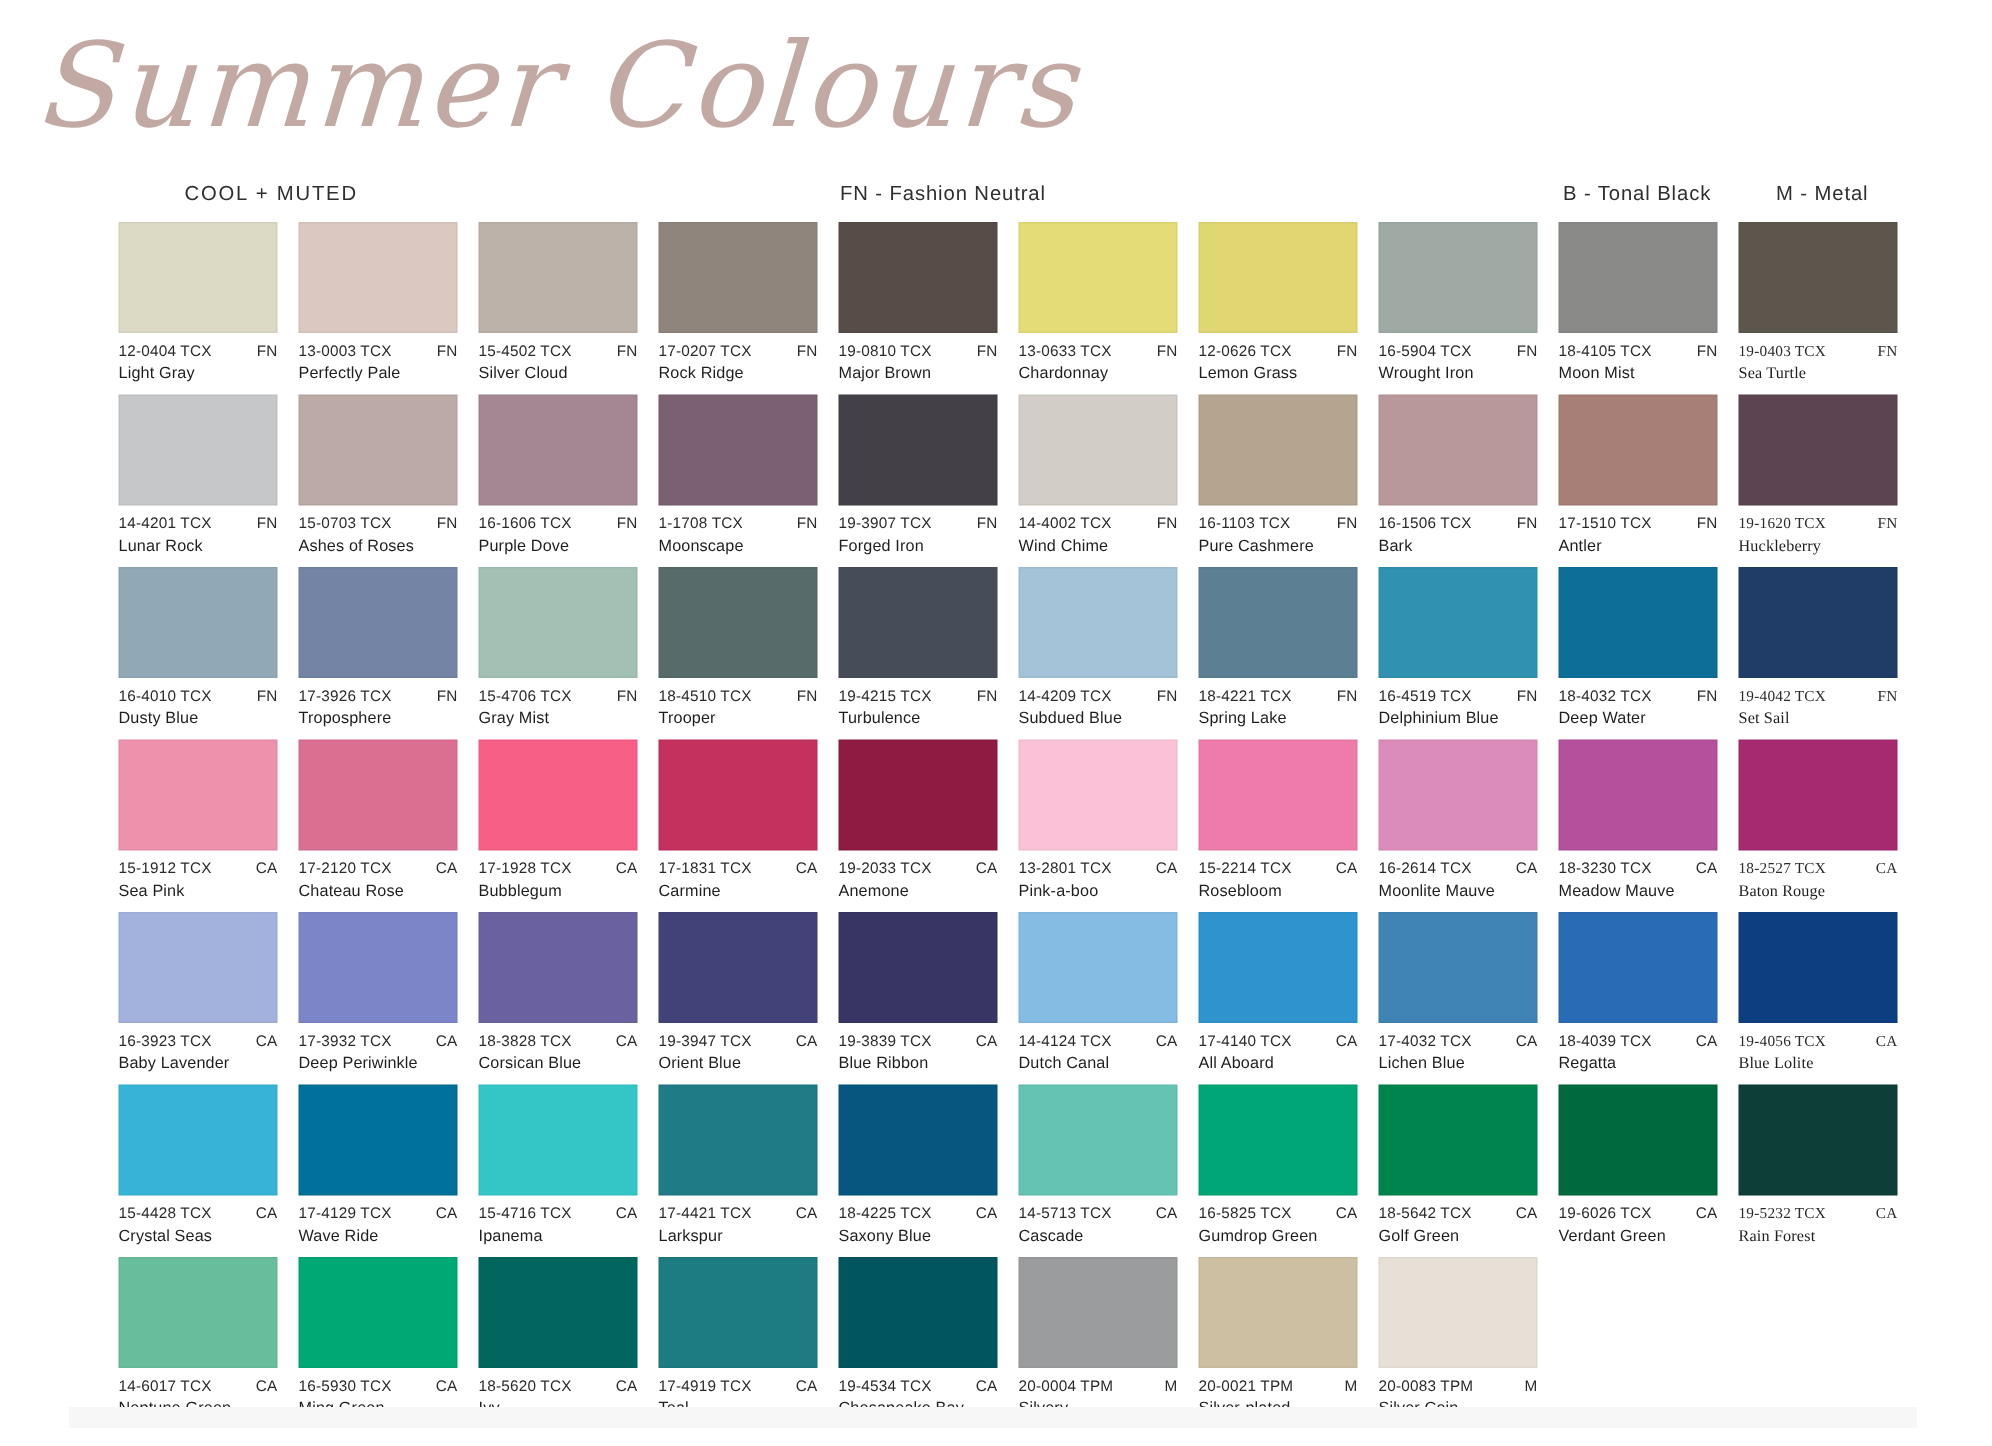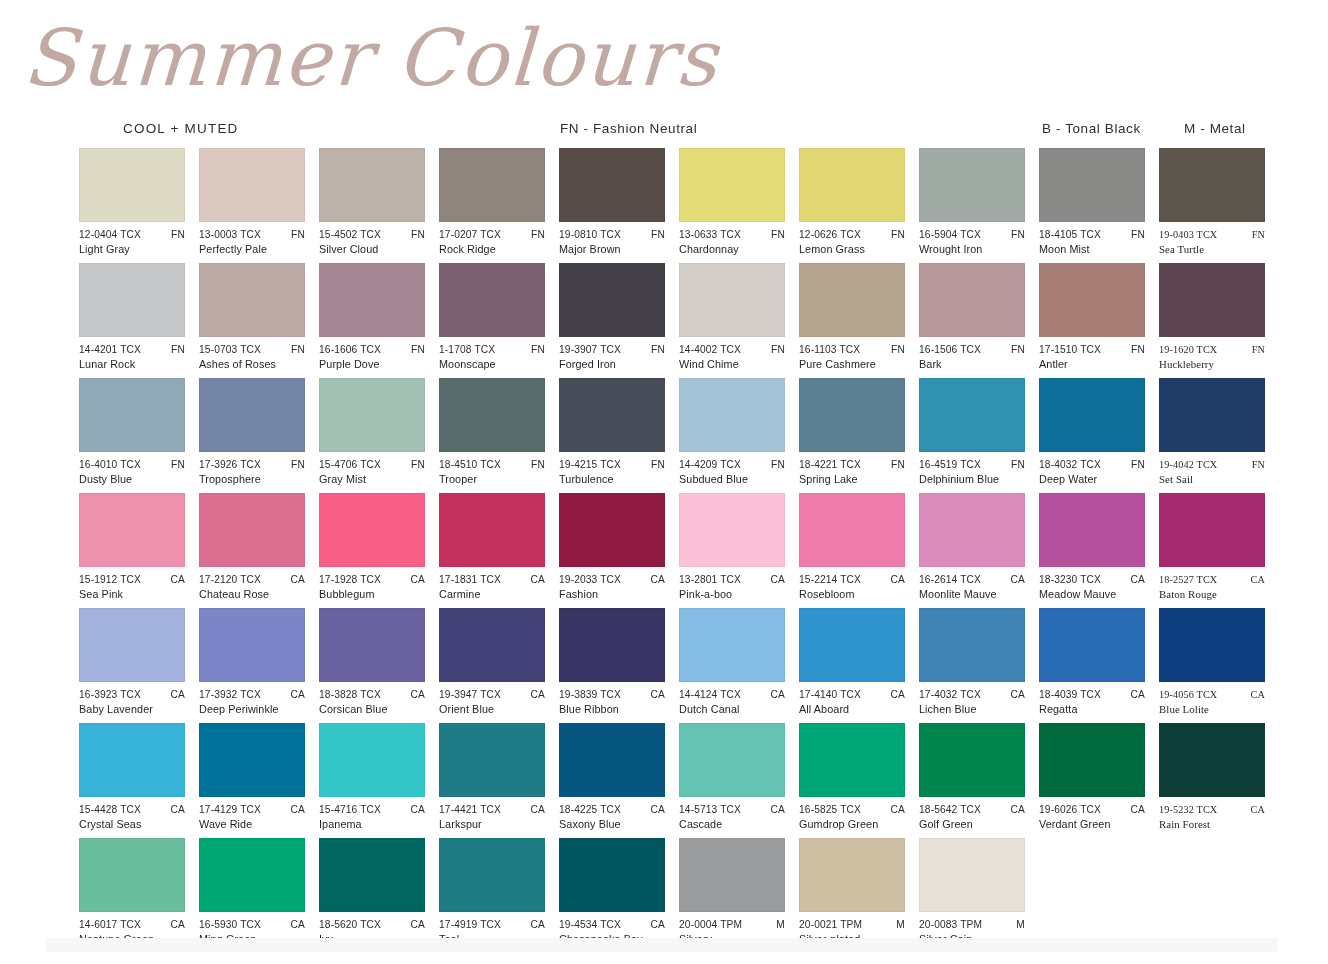--- a/index.html
+++ b/index.html
@@ -419,21 +419,21 @@
             <span class="tag">CA</span>
           </div>
           <div class="cname">Carmine</div>
         </div>
         <div class="cell">
           <div class="swatch" title="Anemone" style="background: rgb(143, 27, 66);"></div>
           <div class="meta">
             <span class="code">19-2033 TCX</span>
             <span class="tag">CA</span>
           </div>
-          <div class="cname">Fashion</div>
+          <div class="cname">Anemone</div>
         </div>
         <div class="cell">
           <div class="swatch" title="Pink-a-boo" style="background: rgb(251, 194, 215);"></div>
           <div class="meta">
             <span class="code">13-2801 TCX</span>
             <span class="tag">CA</span>
           </div>
           <div class="cname">Pink-a-boo</div>
         </div>
         <div class="cell">

